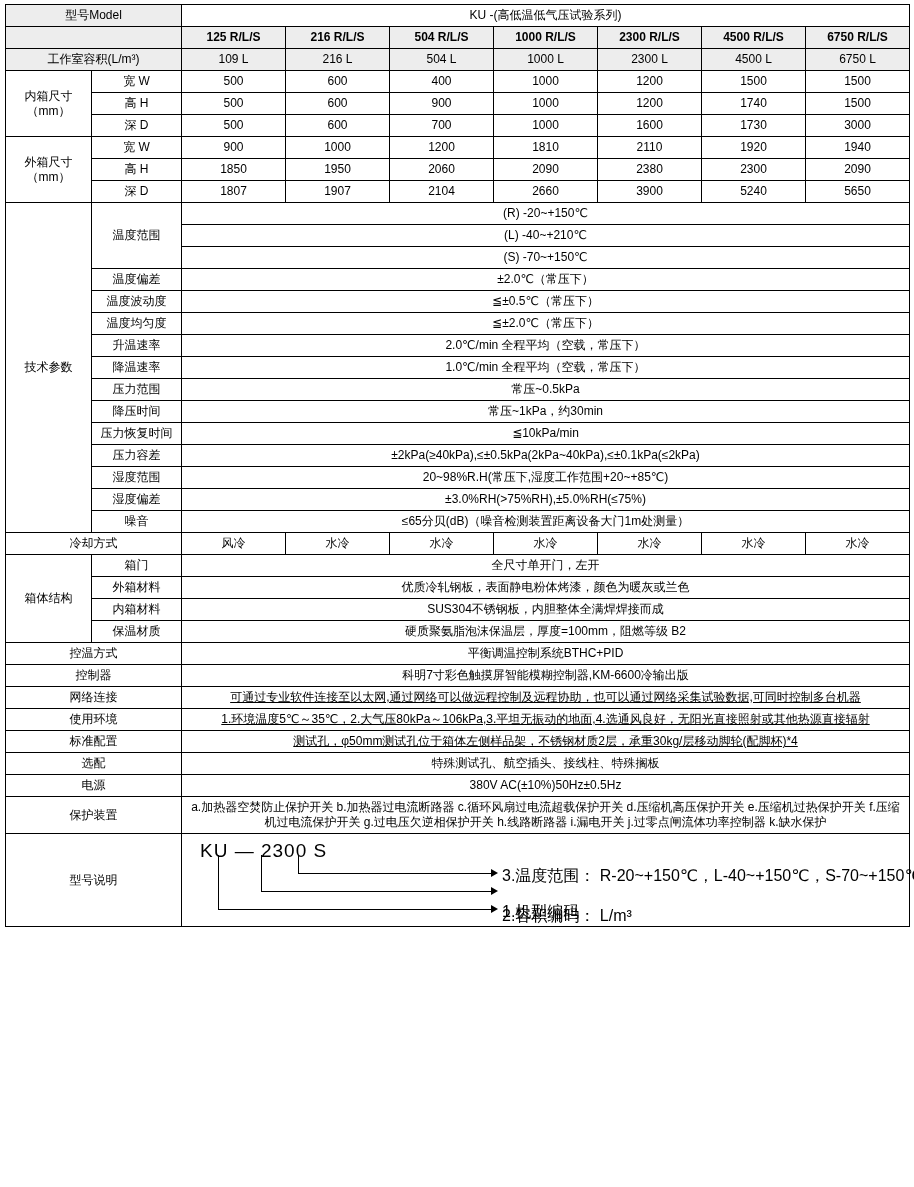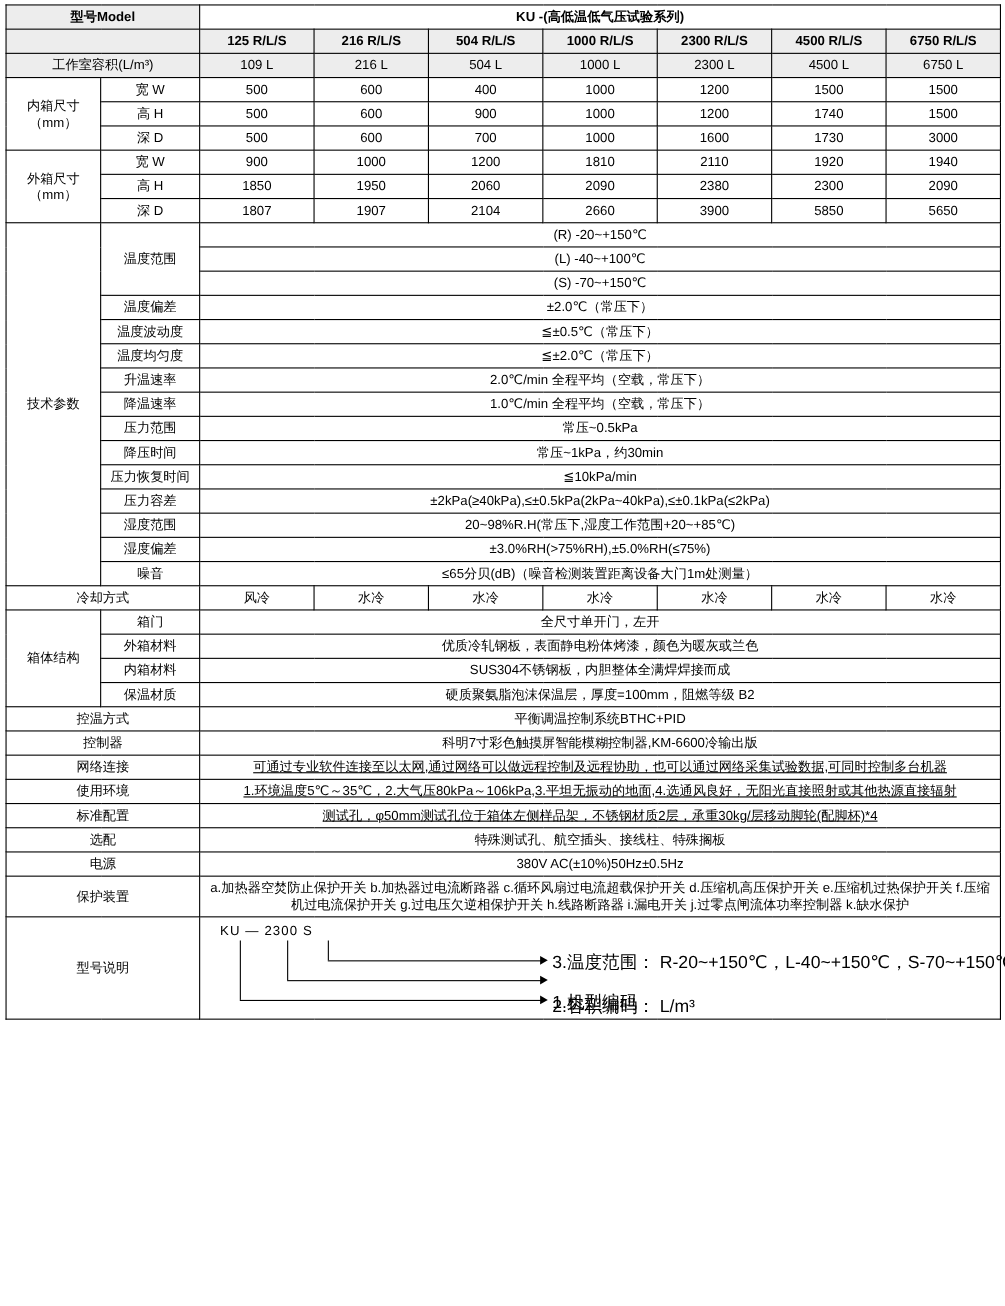--- a/index.html
+++ b/index.html
@@ -35,21 +35,21 @@
     background: #ffffff;
   }
   td.shade {
     background: #ededed !important;
   }
   td.lefthead {
     text-align: left;
     padding-left: 5px;
   }
   td.title {
-    font-weight: bold;
+    font-weight: normal;
     font-size: 13px;
   }
   td.modelhead {
     font-weight: bold;
     font-size: 13px;
   }
   td.small {
     font-size: 11.5px;
   }
   td.wrapleft {
@@ -68,21 +68,21 @@
   .col-c { width: 104px; }
   .diagram {
     position: relative;
     height: 86px;
     text-align: left;
   }
   .diagram .head {
     position: absolute;
     left: 14px;
     top: 2px;
-    font-size: 12px;
+    font-size: 19px;
     letter-spacing: 1px;
     text-align: center;
   }
   .diagram .line1 {
     position: absolute;
     left: 32px;
     top: 18px;
     width: 1px;
     height: 54px;
     background: #000;
@@ -251,31 +251,31 @@
         <td>2300</td>
         <td>2090</td>
       </tr>
       <tr>
         <td>深 D</td>
         <td>1807</td>
         <td>1907</td>
         <td>2104</td>
         <td>2660</td>
         <td>3900</td>
-        <td>5850</td>
+        <td>5240</td>
         <td>5650</td>
       </tr>
 
       <tr>
         <td class="lefthead" rowspan="15">技术参数</td>
         <td rowspan="3">温度范围</td>
         <td colspan="7">(R) -20~+150℃</td>
       </tr>
       <tr>
-        <td colspan="7">(L) -40~+100℃</td>
+        <td colspan="7">(L) -40~+210℃</td>
       </tr>
       <tr>
         <td colspan="7">(S) -70~+150℃</td>
       </tr>
       <tr>
         <td>温度偏差</td>
         <td colspan="7">±2.0℃（常压下）</td>
       </tr>
       <tr>
         <td>温度波动度</td>

